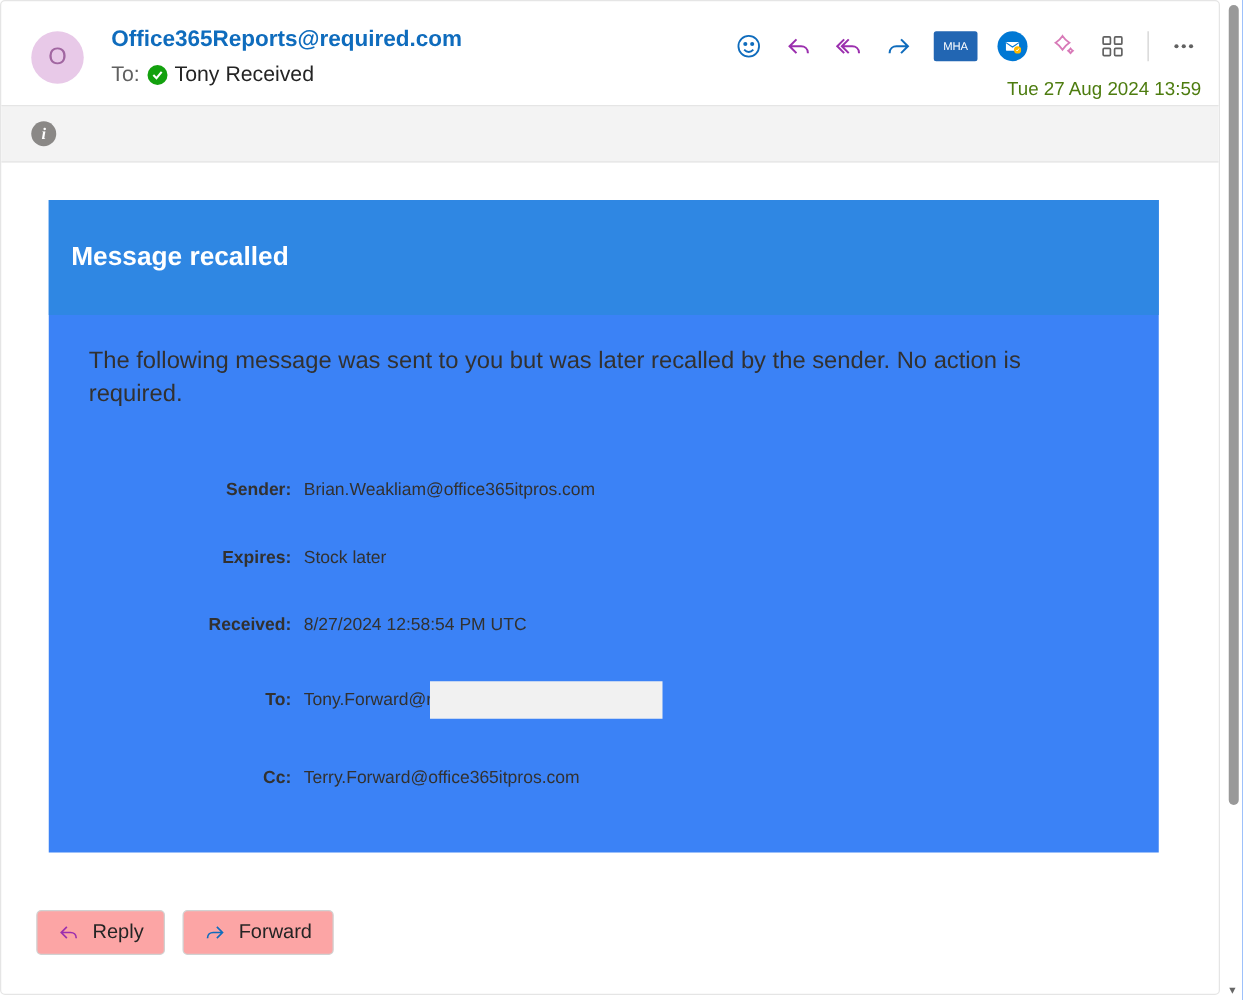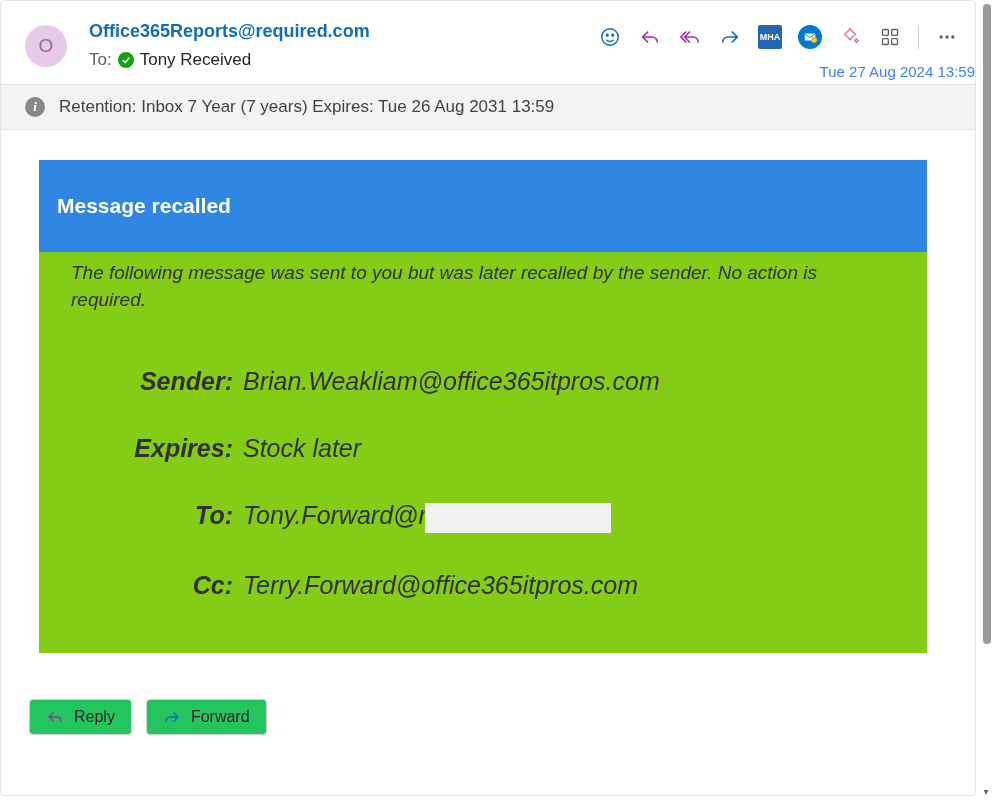--- a/index.html
+++ b/index.html
@@ -108,47 +108,47 @@
       align-items: center;
       justify-content: center;
       cursor: pointer;
     }
     .divider-v {
       width: 1px;
       height: 24px;
       background: #d1d1d1;
     }
     .mha-badge {
-      width: 24px;
+      width: 35px;
       height: 24px;
       background: #2266b3;
       color: #fff;
       font-size: 9px;
-      font-weight: 700;
+      font-weight: 400;
       display: flex;
       align-items: center;
       justify-content: center;
       border-radius: 2px;
     }
     .mail-badge {
       width: 24px;
       height: 24px;
       background: #0078d4;
       border-radius: 50%;
       display: flex;
       align-items: center;
       justify-content: center;
       position: relative;
     }
     .timestamp {
       position: absolute;
-      right: 0;
+      right: 14px;
       top: 62px;
       font-size: 15px;
-      color: #3b82f6;
+      color: #4d7c0f;
     }
     .retention-bar {
       background: #f3f3f3;
       border-top: 1px solid #e5e5e5;
       border-bottom: 1px solid #e5e5e5;
       padding: 12px 24px;
       display: flex;
       align-items: center;
       gap: 14px;
       font-size: 17px;
@@ -166,46 +166,45 @@
       color: #fff;
       font-size: 13px;
       font-weight: 600;
       font-style: italic;
       font-family: Georgia, serif;
     }
     .body-content {
       padding: 30px 48px 30px 38px;
     }
     .recall-card {
-      background: #84cc16;
+      background: #3b82f6;
     }
     .recall-banner {
       background: #2f87e3;
       color: #fff;
       font-size: 21px;
       font-weight: 700;
       padding: 34px 18px;
     }
     .recall-body {
-      padding: 8px 32px 40px 32px;
-      font-style: italic;
+      padding: 24px 32px 40px 32px;
     }
     .recall-msg {
       font-size: 19px;
       color: #323130;
       margin-bottom: 54px;
       line-height: 1.4;
     }
     .detail-table {
       width: 100%;
     }
     .detail-row {
       display: flex;
       margin-bottom: 38px;
-      font-size: 25px;
+      font-size: 14px;
       align-items: baseline;
     }
     .detail-label {
       width: 172px;
       text-align: right;
       font-weight: 700;
       color: #323130;
       padding-right: 10px;
     }
     .detail-value {
@@ -220,21 +219,21 @@
       vertical-align: middle;
       margin-left: -2px;
     }
     .footer-actions {
       padding: 16px 28px;
       display: flex;
       gap: 14px;
     }
     .footer-btn {
       border: 1px solid #d1d1d1;
-      background: #22c55e;
+      background: #fca5a5;
       border-radius: 4px;
       padding: 8px 16px;
       font-size: 16px;
       display: flex;
       align-items: flex-end;
       gap: 10px;
       cursor: pointer;
       color: #242424;
     }
   </style>
@@ -312,36 +311,39 @@
             <circle cx="19" cy="12" r="2"></circle>
           </svg>
       </span>
     </div>
 
     <div class="timestamp">Tue 27 Aug 2024 13:59</div>
   </div>
 
   <div class="retention-bar">
     <span class="info-icon">i</span>
-    <span>Retention: Inbox 7 Year (7 years) Expires: Tue 26 Aug 2031 13:59</span>
   </div>
 
   <div class="body-content">
     <div class="recall-card">
       <div class="recall-banner">Message recalled</div>
       <div class="recall-body">
         <div class="recall-msg">The following message was sent to you but was later recalled by the sender. No action is required.</div>
         <div class="detail-table">
           <div class="detail-row">
             <div class="detail-label">Sender:</div>
             <div class="detail-value">Brian.Weakliam@office365itpros.com</div>
           </div>
           <div class="detail-row">
             <div class="detail-label">Expires:</div>
             <div class="detail-value">Stock later</div>
+          </div>
+          <div class="detail-row">
+            <div class="detail-label">Received:</div>
+            <div class="detail-value">8/27/2024 12:58:54 PM UTC</div>
           </div>
           <div class="detail-row">
             <div class="detail-label">To:</div>
             <div class="detail-value">
               <span>Tony.Forward@r</span><span class="redacted"></span>
             </div>
           </div>
           <div class="detail-row" style="margin-bottom:13px">
             <div class="detail-label">Cc:</div>
             <div class="detail-value">Terry.Forward@office365itpros.com</div>

